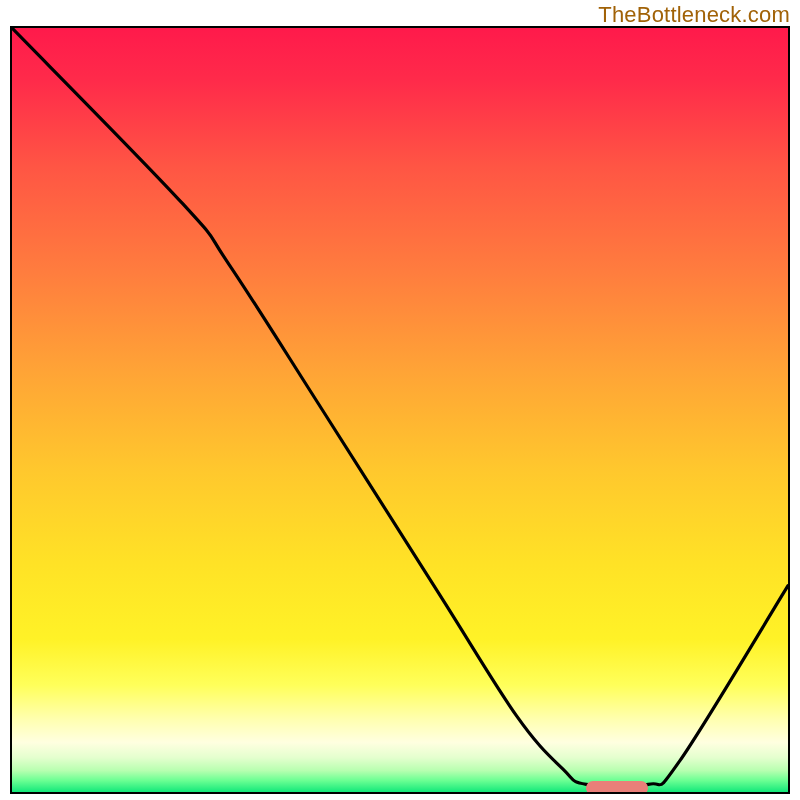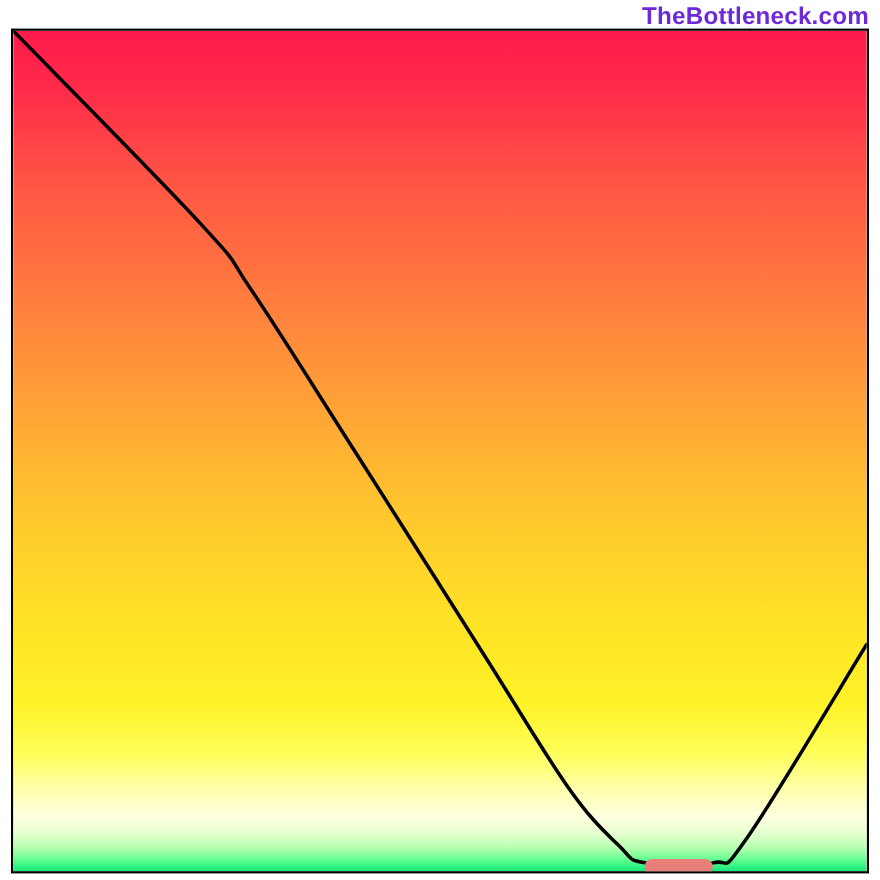--- a/index.html
+++ b/index.html
@@ -14,22 +14,22 @@
     position: relative;
     width: 800px;
     height: 800px;
   }
   .watermark {
     position: absolute;
     top: 2px;
     right: 10px;
     font-family: Arial, Helvetica, sans-serif;
     font-size: 22px;
-    font-weight: bold;
-    color: #6d28d9;
+    font-weight: normal;
+    color: #a16207;
     letter-spacing: 0.2px;
     z-index: 10;
   }
   .plot {
     position: absolute;
     left: 10px;
     top: 26px;
     width: 780px;
     height: 768px;
     border: 2px solid #000;

